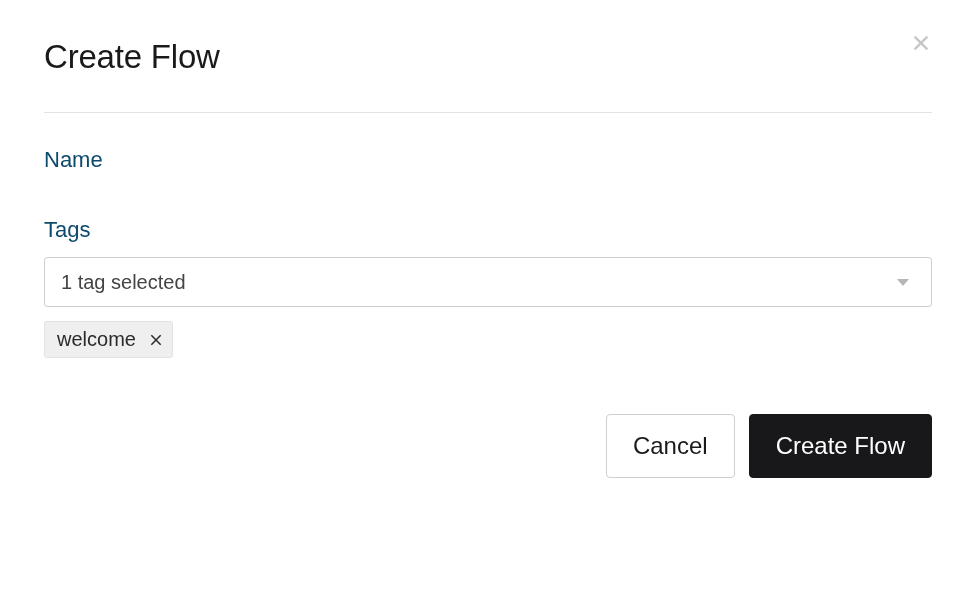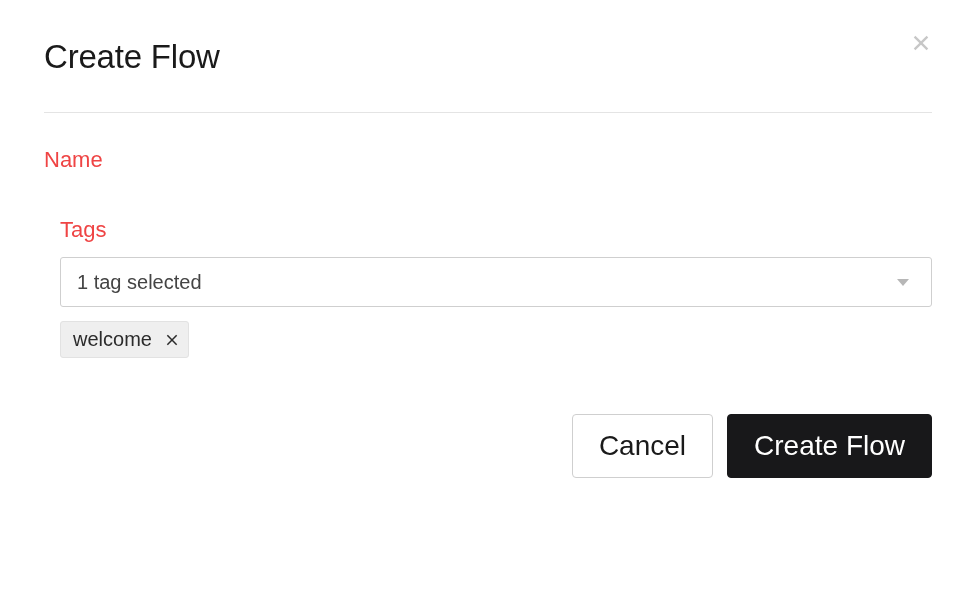--- a/index.html
+++ b/index.html
@@ -47,21 +47,21 @@
       stroke: currentColor;
       stroke-width: 2.5;
     }
     .form-group {
       margin-bottom: 44px;
     }
     .form-label {
       display: block;
       font-size: 22px;
       font-weight: 400;
-      color: #ef4444;
+      color: #0c4a6e;
       margin-bottom: 14px;
     }
     .text-input {
       width: 100%;
       height: 50px;
       border: 1px solid #cfcfcf;
       border-radius: 3px;
       padding: 0 16px;
       font-size: 20px;
       color: #333333;
@@ -130,21 +130,21 @@
     .actions {
       display: flex;
       justify-content: flex-end;
       gap: 14px;
       margin-top: 56px;
     }
     .btn {
       height: 64px;
       padding: 0 26px;
       border-radius: 4px;
-      font-size: 28px;
+      font-size: 24px;
       font-weight: 400;
       font-family: inherit;
       cursor: pointer;
       display: inline-flex;
       align-items: center;
       justify-content: center;
     }
     .btn-secondary {
       background: #ffffff;
       color: #1a1a1a;
@@ -168,21 +168,21 @@
         <line x1="5" y1="5" x2="19" y2="19"></line>
         <line x1="19" y1="5" x2="5" y2="19"></line>
       </svg>
     </button>
   </div>
 
   <div class="form-group">
     <label class="form-label">Name</label>
   </div>
 
-  <div class="form-group" style="margin-bottom:0;margin-left:16px;">
+  <div class="form-group" style="margin-bottom:0;">
     <label class="form-label">Tags</label>
     <div class="select-wrap">
       <div class="select-display">
         <span>1 tag selected</span>
         <span class="caret"></span>
       </div>
     </div>
     <div class="tag-chips">
       <span class="tag-chip">
         <span>welcome</span>

